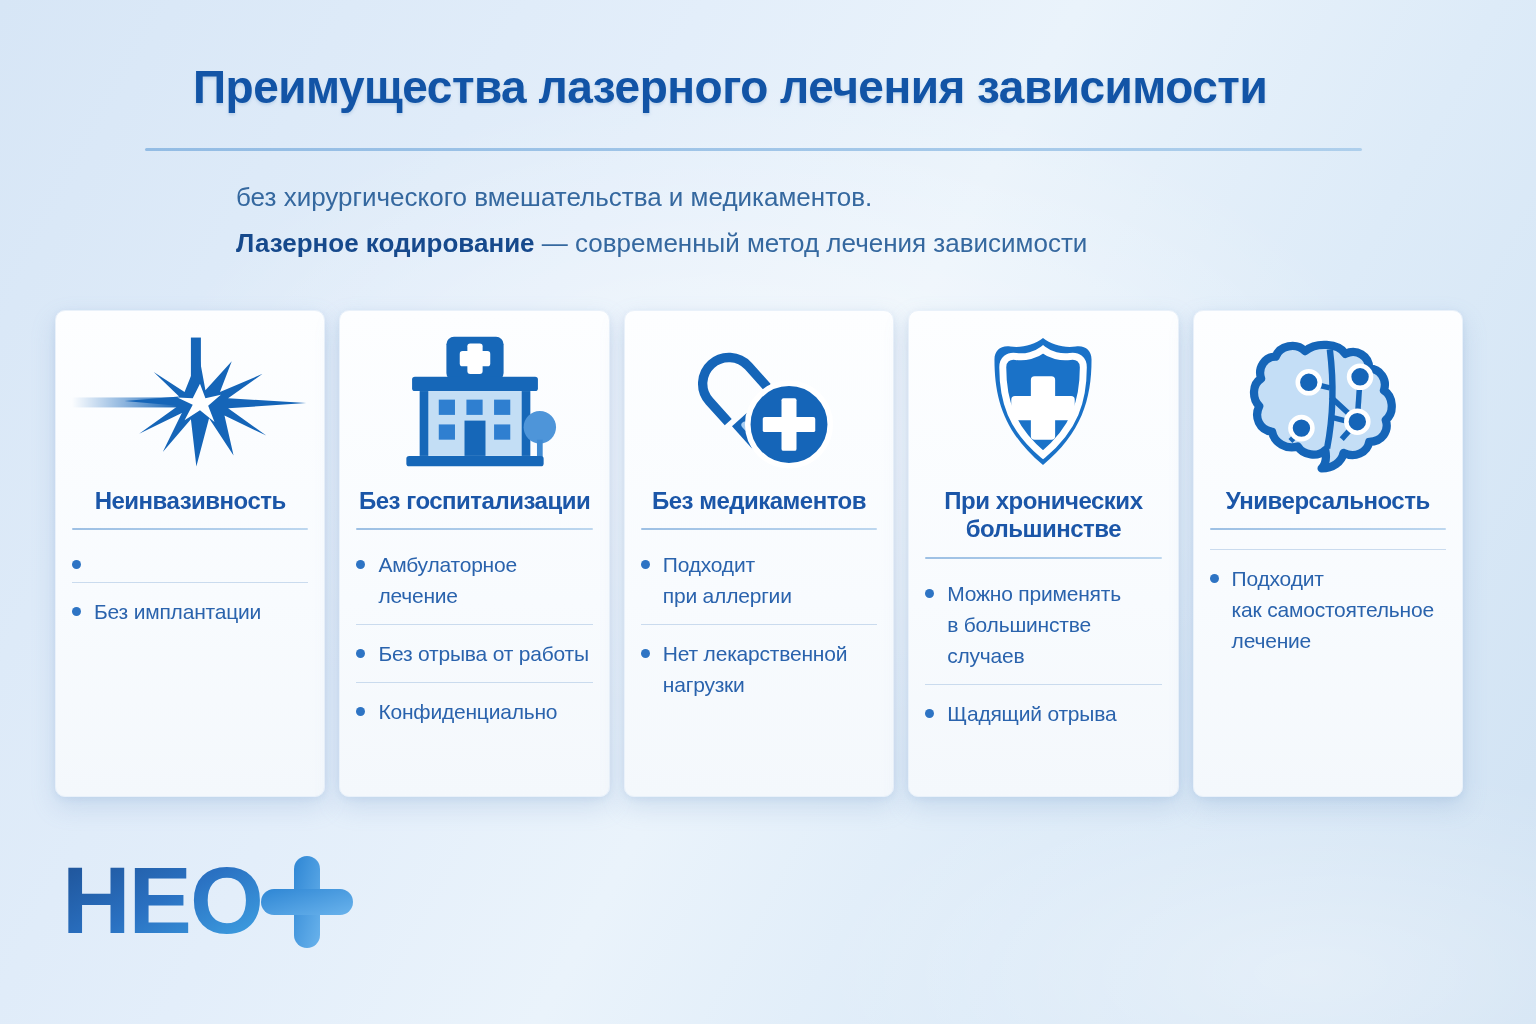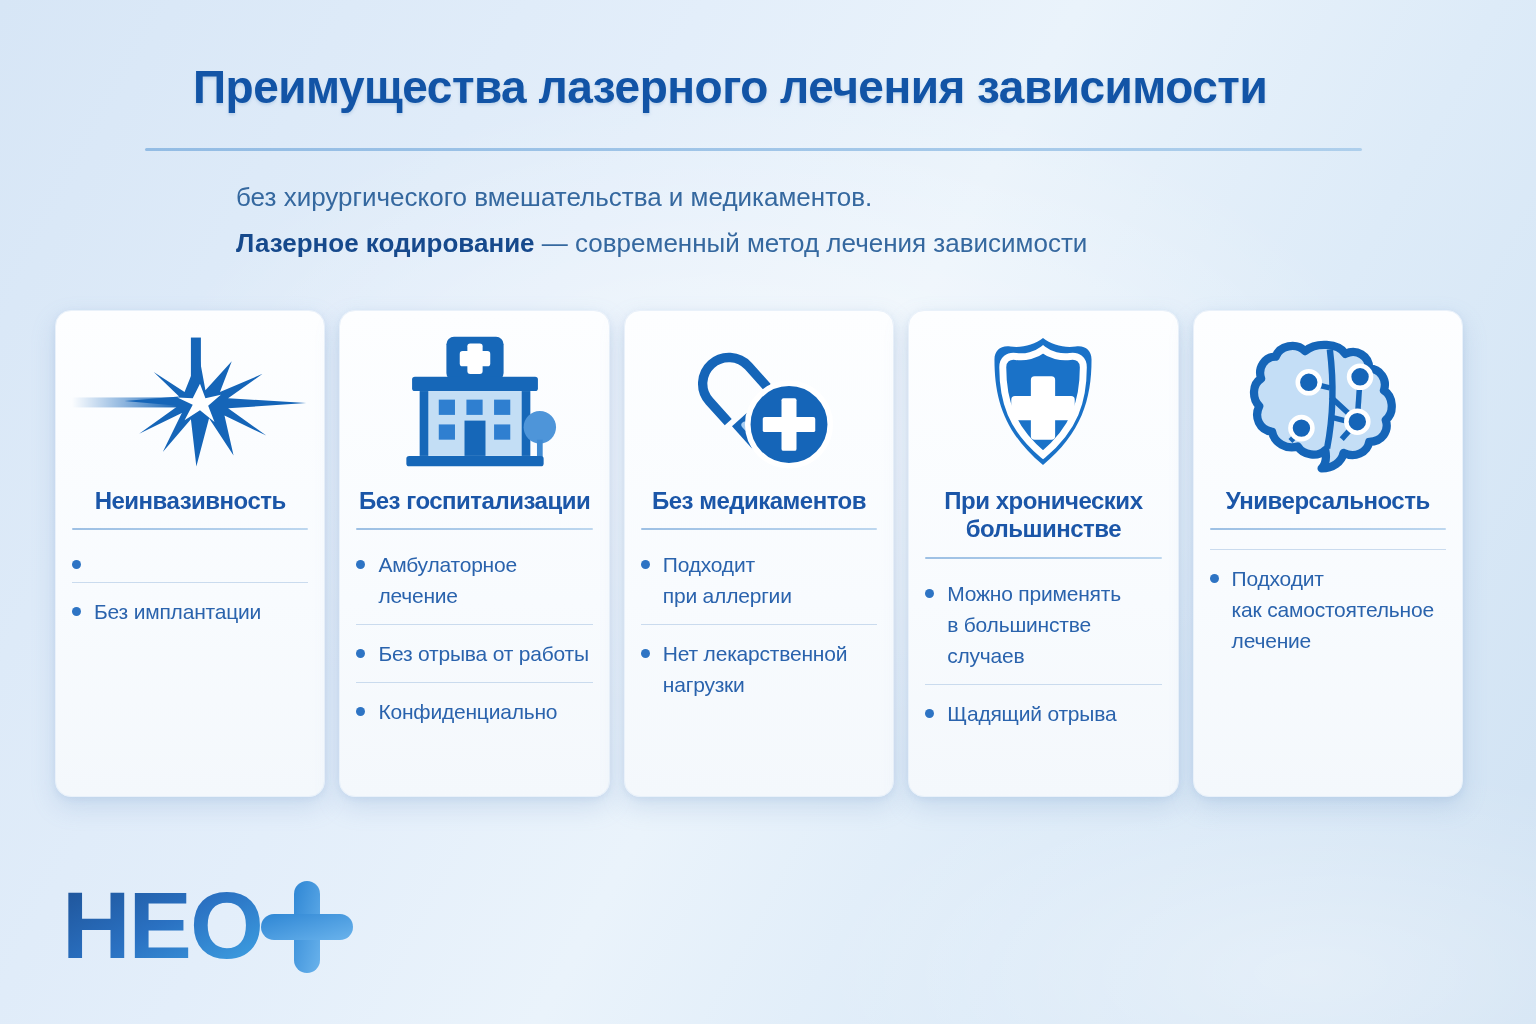--- a/index.html
+++ b/index.html
@@ -31,41 +31,41 @@
   .subtitle .line{ display:block; }
   .subtitle strong{ color:#16498c; font-weight:bold; }
 
   
   .cards{
     position:absolute; left:55px; top:310px; width:1408px; height:487px;
     display:grid; grid-template-columns:repeat(5,1fr); gap:14px;
   }
   .card{
     background:linear-gradient(180deg,#fdfeff 0%, #f8fbfe 60%, #f4f8fc 100%);
-    border:1px solid #e9f1fa; border-radius:16px;
+    border:1px solid #e9f1fa; border-radius:10px;
     box-shadow:0 10px 24px rgba(110,150,200,.22), 0 2px 6px rgba(110,150,200,.12);
     padding:16px 14px 18px; display:flex; flex-direction:column;
   }
   .icon-box{ height:150px; display:flex; align-items:center; justify-content:center; }
   .card-title{
     margin-top:10px; text-align:center; white-space:pre-line;
     font-size:24px; line-height:1.18; font-weight:bold; color:#1b56a8; letter-spacing:-0.5px;
   }
   .card-rule{
     height:2px; margin:13px 2px 6px;
     background:linear-gradient(90deg,#9dc0e4,#bdd7ef); border-radius:1px;
   }
   .bullets{ list-style:none; padding:0 2px; }
   .bullet{ display:flex; gap:13px; margin-top:13px; }
   .dot{ flex:none; width:9px; height:9px; border-radius:50%; background:#2e74c4; margin-top:11px; }
   .bullet-text{ white-space:pre-line; font-size:21px; line-height:31px; color:#2a63ad; letter-spacing:-0.2px; }
   .bullet-sep{ height:1px; background:#cadbee; margin-top:13px; }
 
   
-  .logo{ position:absolute; left:62px; top:871px; }
+  .logo{ position:absolute; left:62px; top:846px; }
 </style>
 </head>
 <body>
 
 <div class="canvas">
 
   <h1 class="page-title">Преимущества лазерного лечения зависимости</h1>
   <div class="title-rule"></div>
 
   <p class="subtitle">

